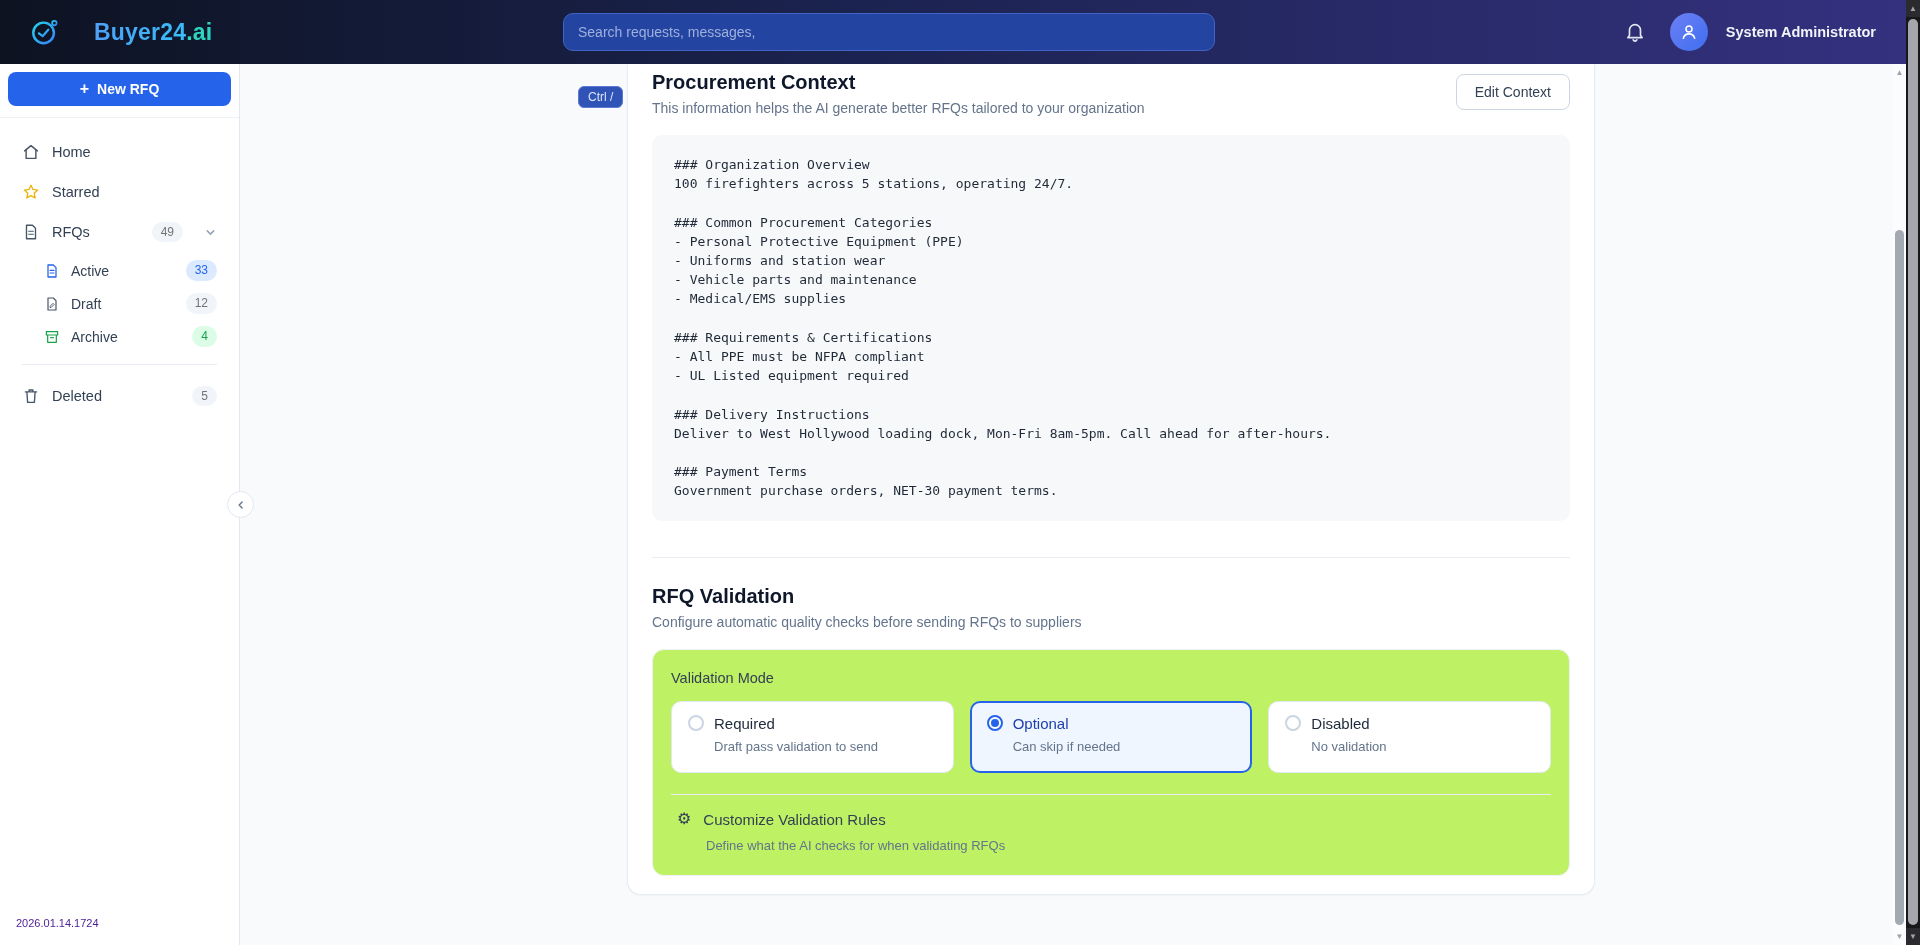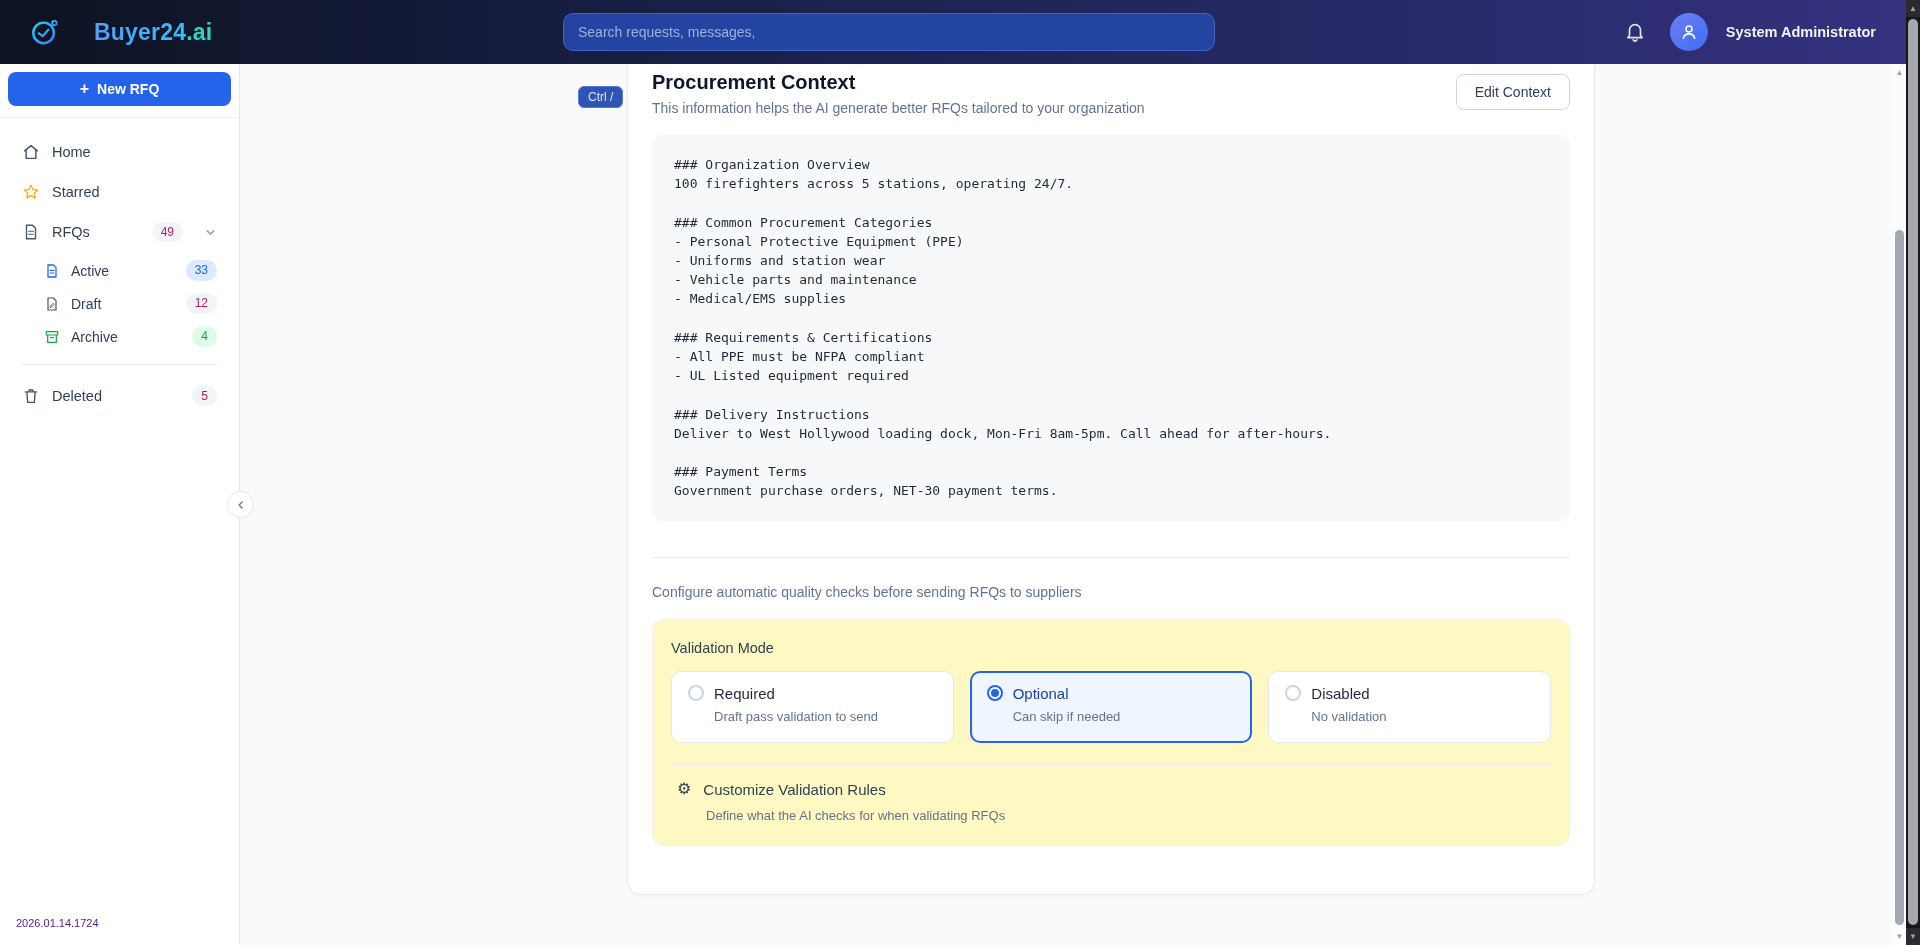--- a/index.html
+++ b/index.html
@@ -46,21 +46,21 @@
   .new-rfq-btn { width:100%; height:34px; background:#2563eb; color:#fff;
     border:none; border-radius:8px; font-size:14px; font-weight:600;
     display:flex; align-items:center; justify-content:center; gap:8px; cursor:pointer;
     font-family:"Liberation Sans",sans-serif; }
   .plus-glyph { font-size:16px; font-weight:600; line-height:1; }
 
   .side-nav { padding:14px 12px 0; }
   .nav-item { height:40px; display:flex; align-items:center; gap:12px;
     padding:0 10px; border-radius:8px; color:#334155; font-size:14.5px; cursor:pointer; }
   .nav-item svg { flex:0 0 auto; }
-  .badge { margin-left:auto; background:#f1f5f9; color:#be185d; font-size:12px;
+  .badge { margin-left:auto; background:#f1f5f9; color:#737373; font-size:12px;
     padding:3px 9px; border-radius:999px; line-height:1.2; }
   .badge.blue { background:#dbeafe; color:#2563eb; }
   .badge.green { background:#dcfce7; color:#16a34a; }
   .chev { margin-left:9px; display:flex; }
 
   .sub-list { padding:2px 0 0 24px; }
   .sub-item { height:33px; display:flex; align-items:center; gap:11px;
     padding:0 10px 0 8px; border-radius:8px; color:#334155; font-size:14px; cursor:pointer; }
   .side-divider { border:none; border-top:1px solid #e8edf3; margin:11px 10px; }
   .version { margin-top:auto; padding:14px 16px 16px; color:#4c1d95; font-size:11px; }
@@ -84,21 +84,21 @@
     background:#fff; color:#334155; font-size:14px; cursor:pointer;
     font-family:"Liberation Sans",sans-serif; margin-top:4px; }
 
   .context-block { margin-top:18px; background:#f7f8fa; border-radius:10px;
     padding:20px 22px; font-family:"DejaVu Sans Mono","Liberation Mono",monospace;
     font-size:13px; line-height:19.2px; color:#1f2937; white-space:pre-wrap; }
 
   .card-divider { border:none; border-top:1px solid #e8edf3; margin:36px 0 0; }
   .validation-head { margin-top:26px; }
 
-  .mode-panel { margin-top:18px; background:#fef9c3; border:1px solid #eef2f7;
+  .mode-panel { margin-top:18px; background:#bef264; border:1px solid #eef2f7;
     border-radius:12px; padding:20px 18px 22px; }
   .mode-panel-label { font-size:14.5px; color:#334155; font-weight:500;
     margin-bottom:14px; line-height:17px; }
   .modes { display:grid; grid-template-columns:1fr 1fr 1fr; gap:16px; }
   .mode-card { background:#fff; border:1px solid #e2e8f0; border-radius:10px;
     padding:13px 16px; height:72px; cursor:pointer; }
   .mode-card.selected { background:#eff6ff; border:2px solid #2563eb; padding:12px 15px; }
   .mode-head { display:flex; align-items:center; gap:10px; }
   .radio { width:16px; height:16px; border-radius:50%; border:2px solid #cbd5e1;
     background:#fff; position:relative; flex:0 0 auto; }
@@ -297,20 +297,21 @@
 
 ### Delivery Instructions
 Deliver to West Hollywood loading dock, Mon-Fri 8am-5pm. Call ahead for after-hours.
 
 ### Payment Terms
 Government purchase orders, NET-30 payment terms.</div>
 
         <hr class="card-divider">
 
         <div class="validation-head">
+          <div class="sec-title">RFQ Validation</div>
           <div class="sec-sub">Configure automatic quality checks before sending RFQs to suppliers</div>
         </div>
 
         <div class="mode-panel">
           <div class="mode-panel-label">Validation Mode</div>
 
           <div class="modes">
             <div class="mode-card">
               <div class="mode-head">
                 <span class="radio"></span>

